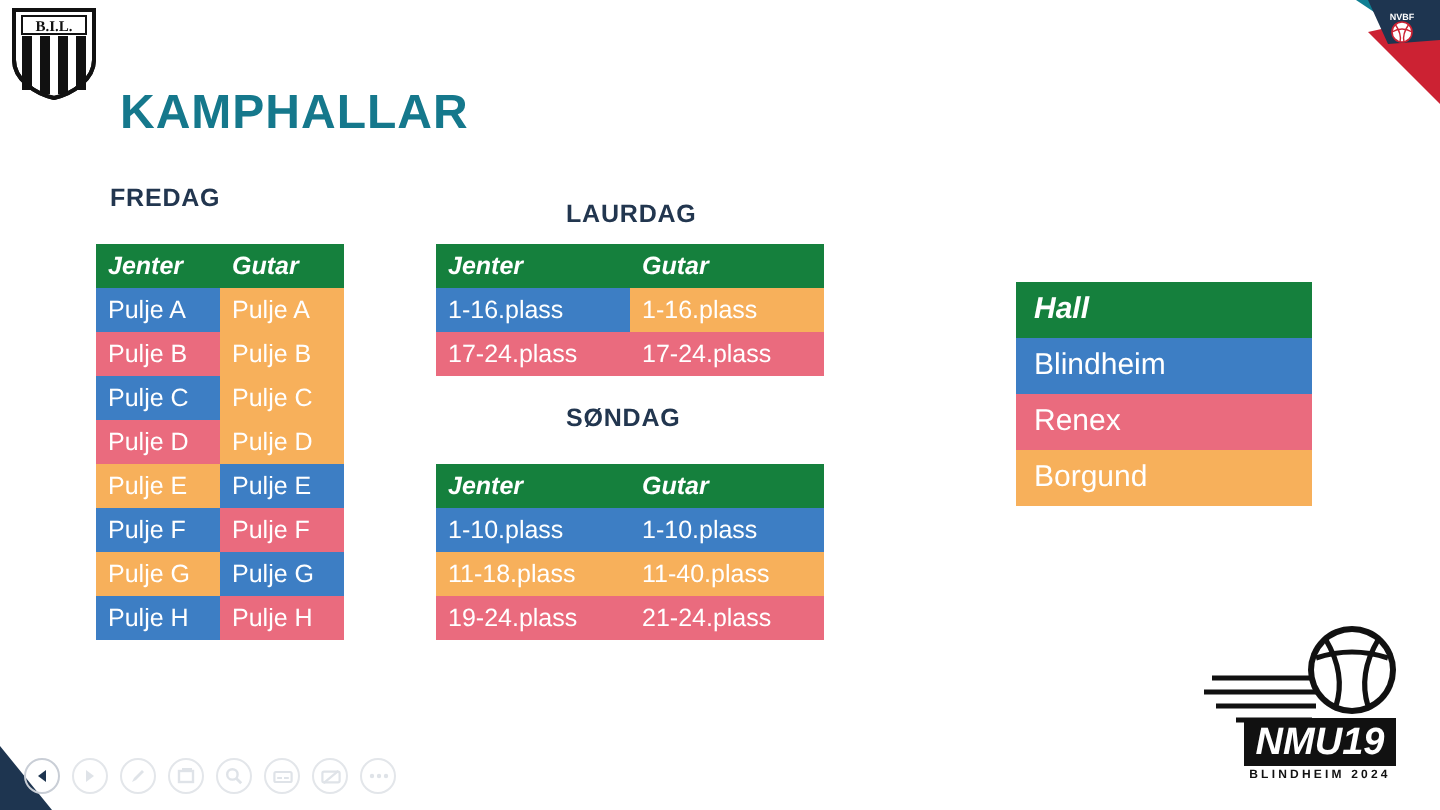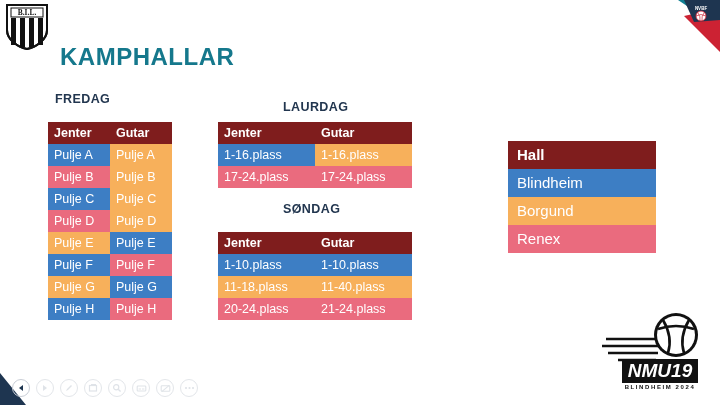--- a/index.html
+++ b/index.html
@@ -47,21 +47,21 @@
   .tbl td, .tbl th {
     padding: 0 6px;
     height: 22px;
     font-size: 12.5px;
     color: #ffffff;
     text-align: left;
     vertical-align: middle;
     white-space: nowrap;
     line-height: 22px;
   }
-  .tbl th { font-weight: bold; background: #7f1d1d; }
+  .tbl th { font-weight: bold; background: #15803d; font-style: italic; }
   .c-blue   { background: #3d7ec4; }
   .c-red    { background: #ea6b7e; }
   .c-orange { background: #f7b05b; }
 
   #tbl-fredag  { left: 48px;  top: 122px; }
   #tbl-fredag td, #tbl-fredag th { width: 62px; }
   #tbl-laurdag { left: 218px; top: 122px; }
   #tbl-laurdag td, #tbl-laurdag th { width: 97px; }
   #tbl-sondag  { left: 218px; top: 232px; }
   #tbl-sondag td, #tbl-sondag th { width: 97px; }
@@ -200,41 +200,41 @@
     <tbody>
         <tr>
           <td class="c-blue">1-10.plass</td>
           <td class="c-blue">1-10.plass</td>
         </tr>
         <tr>
           <td class="c-orange">11-18.plass</td>
           <td class="c-orange">11-40.plass</td>
         </tr>
         <tr>
-          <td class="c-red">20-24.plass</td>
+          <td class="c-red">19-24.plass</td>
           <td class="c-red">21-24.plass</td>
         </tr>
       </tbody>
   </table>
 
   <table class="tbl" id="tbl-hall">
     <thead>
       <tr>
         <th>Hall</th>
       </tr>
     </thead>
     <tbody>
         <tr>
           <td class="c-blue">Blindheim</td>
         </tr>
         <tr>
+          <td class="c-red">Renex</td>
+        </tr>
+        <tr>
           <td class="c-orange">Borgund</td>
-        </tr>
-        <tr>
-          <td class="c-red">Renex</td>
         </tr>
       </tbody>
   </table>
 
   <div class="corner-bl">
     <svg viewBox="0 0 42 42" width="42" height="42">
       <path d="M0 10 L26 42 L0 42 Z" fill="#1e3550"></path>
     </svg>
   </div>
 

